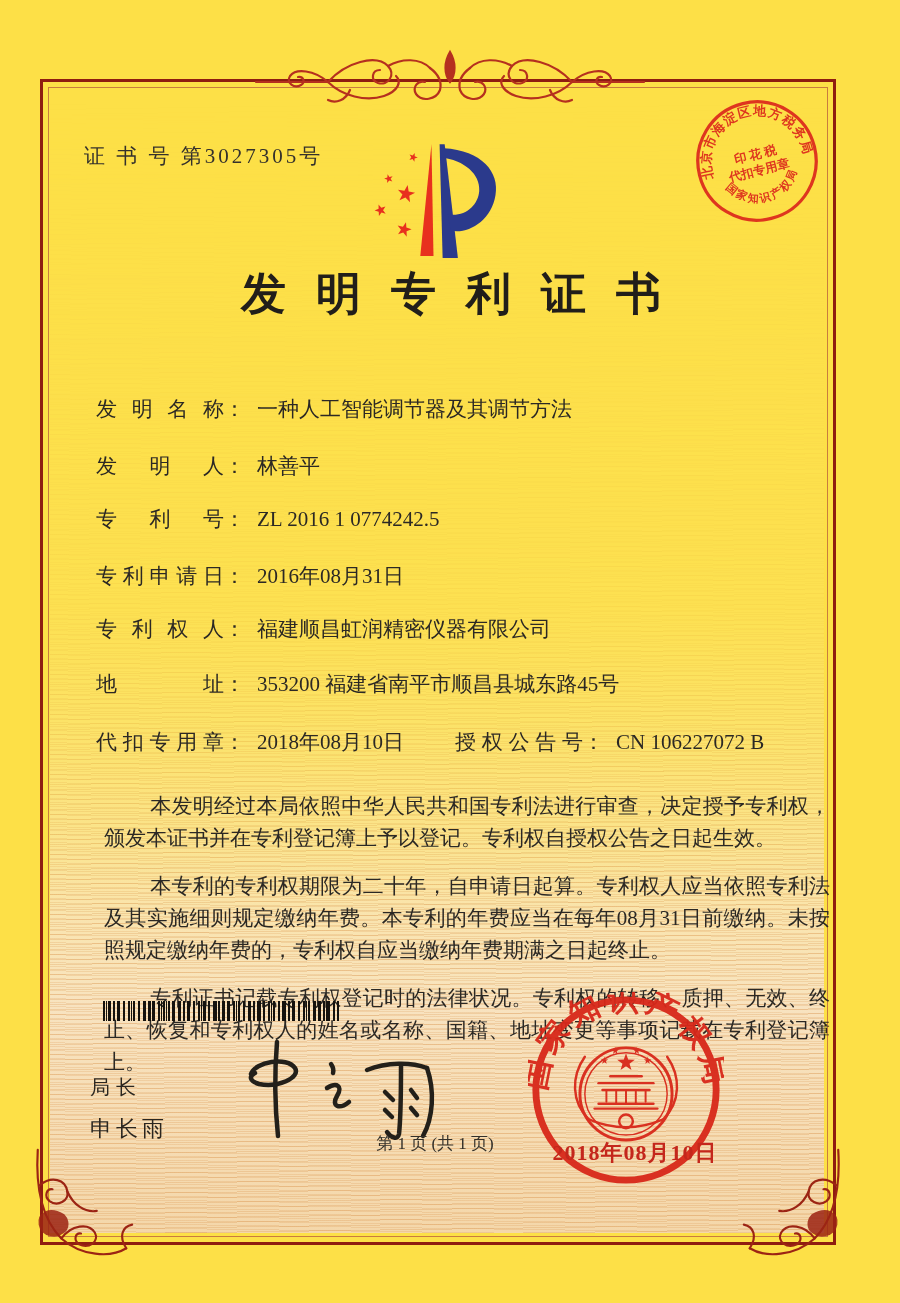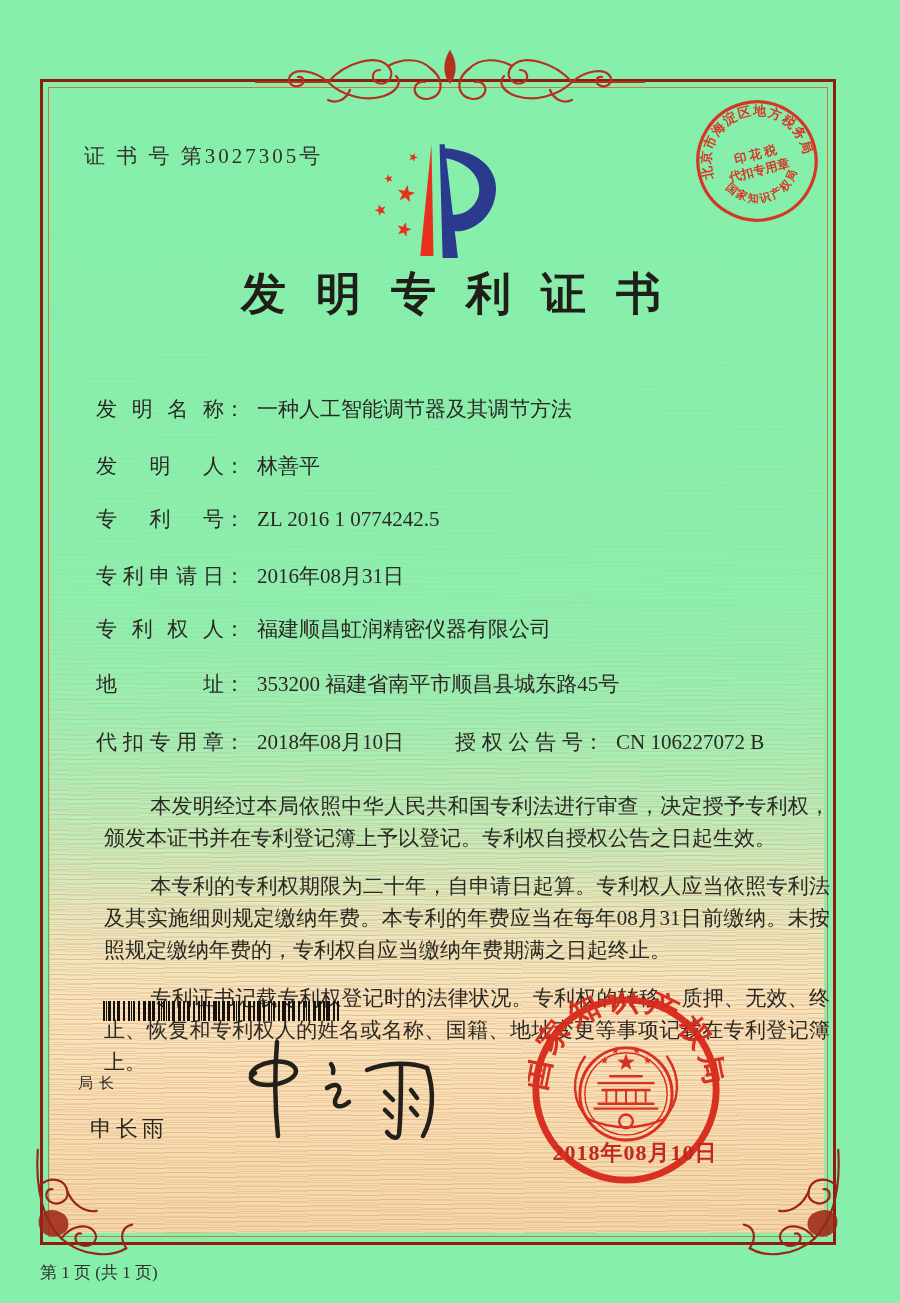--- a/index.html
+++ b/index.html
@@ -1,18 +1,18 @@
 <!DOCTYPE html>
 <html><head>
 <meta charset="utf-8">
 <style>
   html,body{margin:0;padding:0;background:#e8e8e8;}
   .page{
     position:relative; width:900px; height:1303px; margin:0 auto;
-    background:#86efac; overflow:hidden;
+    background:#fde047; overflow:hidden;
     font-family:"Liberation Serif", serif; color:#2b2824;
   }
   
   .frame-outer{position:absolute; left:40px; top:79px; width:790px; height:1160px;
     border:3px solid #8f1d10; z-index:1;}
   .frame-inner{position:absolute; left:48px; top:87px; width:778px; height:1148px;
     border:1px solid #c97c3e; z-index:1;}
   .texture{
     position:absolute; left:50px; top:89px; width:774px; height:1144px; z-index:0;
     background:
@@ -36,27 +36,27 @@
   .row{left:96px; font-size:21px; white-space:nowrap;}
   .row .lbl{display:inline-block; width:128px; text-align:justify; text-align-last:justify;}
   .row .colon{margin-right:12px;}
   .paras{left:88px; top:774px; width:758px; font-size:21px; line-height:32px; text-align:justify;}
   .paras p{margin:16px; text-indent:2.2em;}
   .barcode{left:103px; top:1001px; width:236px; height:20px; z-index:2; position:absolute;
     background:
       repeating-linear-gradient(90deg,#15120e 0 2px,transparent 2px 5px),
       repeating-linear-gradient(90deg,#15120e 0 1px,transparent 1px 7px),
       repeating-linear-gradient(90deg,transparent 0 3px,#15120e 3px 4px,transparent 4px 11px);}
-  .sig-role{left:78px; top:1074px; font-size:15px; letter-spacing:6px; color:#2a2620;}
+  .sig-role{left:90px; top:1074px; font-size:20px; letter-spacing:6px; color:#2a2620;}
   .sig-name{left:90px; top:1114px; font-size:22px; letter-spacing:4px; color:#2a2620;}
   .signature-svg{left:215px; top:1036px; width:245px; height:108px;}
   .main-seal{left:528px; top:992px; width:196px; height:196px; opacity:.95;}
   .seal-date{left:540px; top:1138px; width:190px; z-index:3; font-size:22px; font-weight:700;
     color:#c4271c; letter-spacing:1px; text-align:center;}
-  .footer{left:40px; top:1261px; width:790px; font-size:17px; color:#33302a;}
+  .footer{left:40px; top:1132px; width:790px; text-align:center; font-size:17px; color:#33302a;}
 </style>
 </head>
 <body>
 
 <div class="page">
 
   <div class="texture"></div>
   <div class="frame-outer"></div>
   <div class="frame-inner"></div>
 

